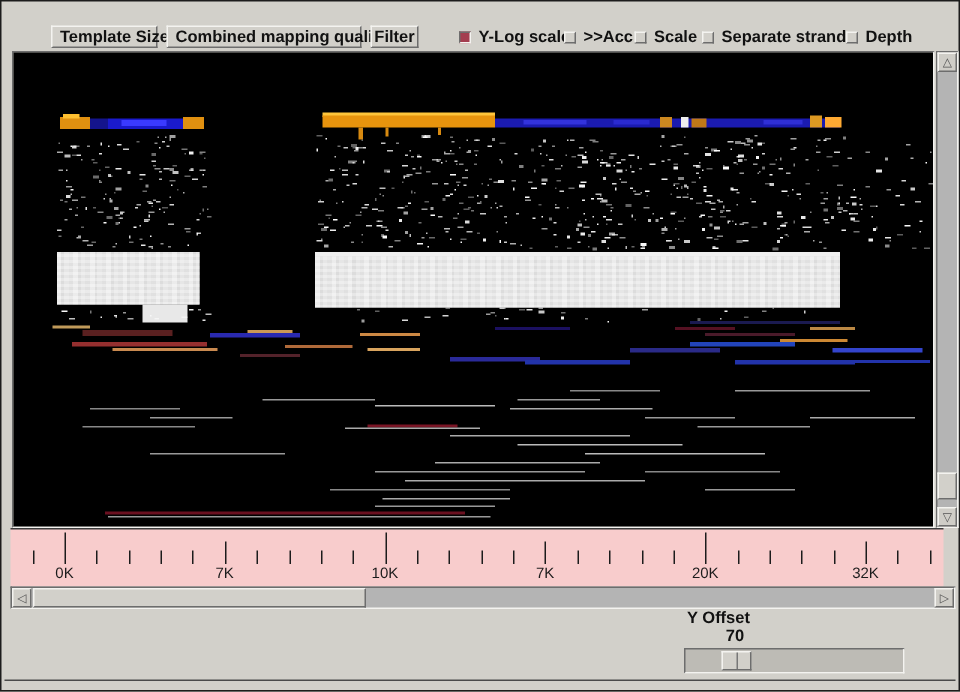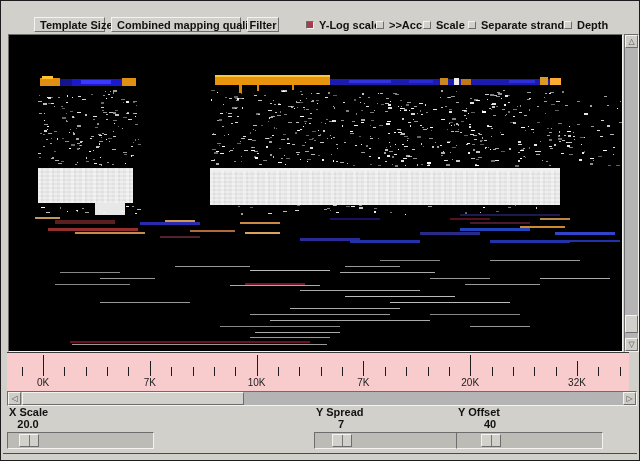--- a/index.html
+++ b/index.html
@@ -987,36 +987,22 @@
       <div class="tick" style="left: 591.4px; top: 14px; height: 9px;"></div>
       <div class="tick" style="left: 612.7px; top: 14px; height: 9px;"></div>
     </div>
 
   <div id="hscroll" class="sb-trough">
     <div class="sb-btn" style="left:0;top:0;">◁</div>
     <div class="sb-thumb" id="h-thumb" style="top: 0px; height: 13px; left: 14px; width: 222px;"></div>
     <div class="sb-btn" style="right:0;top:0;">▷</div>
   </div>
 
-  <div class="ctl" style="left:7px;">
-    <div class="ctl-label">X Scale</div>
-    <div class="ctl-value" style="left: 21px;">20.0</div>
-    <div class="sl-trough">
-      <div class="sl-thumb" style="left: 11px;"></div>
-    </div>
-  </div>
-  <div class="ctl" style="left:314px;">
-    <div class="ctl-label">Y Spread</div>
-    <div class="ctl-value" style="left: 27px;">7</div>
-    <div class="sl-trough">
-      <div class="sl-thumb" style="left: 17px;"></div>
-    </div>
-  </div>
   <div class="ctl" style="left:456px;">
     <div class="ctl-label">Y Offset</div>
-    <div class="ctl-value" style="left: 34px;">40</div>
+    <div class="ctl-value" style="left: 34px;">70</div>
     <div class="sl-trough">
       <div class="sl-thumb" style="left: 24px;"></div>
     </div>
   </div>
 
   <div id="bottom-edge"></div>
 </div>
 
 </body></html>

